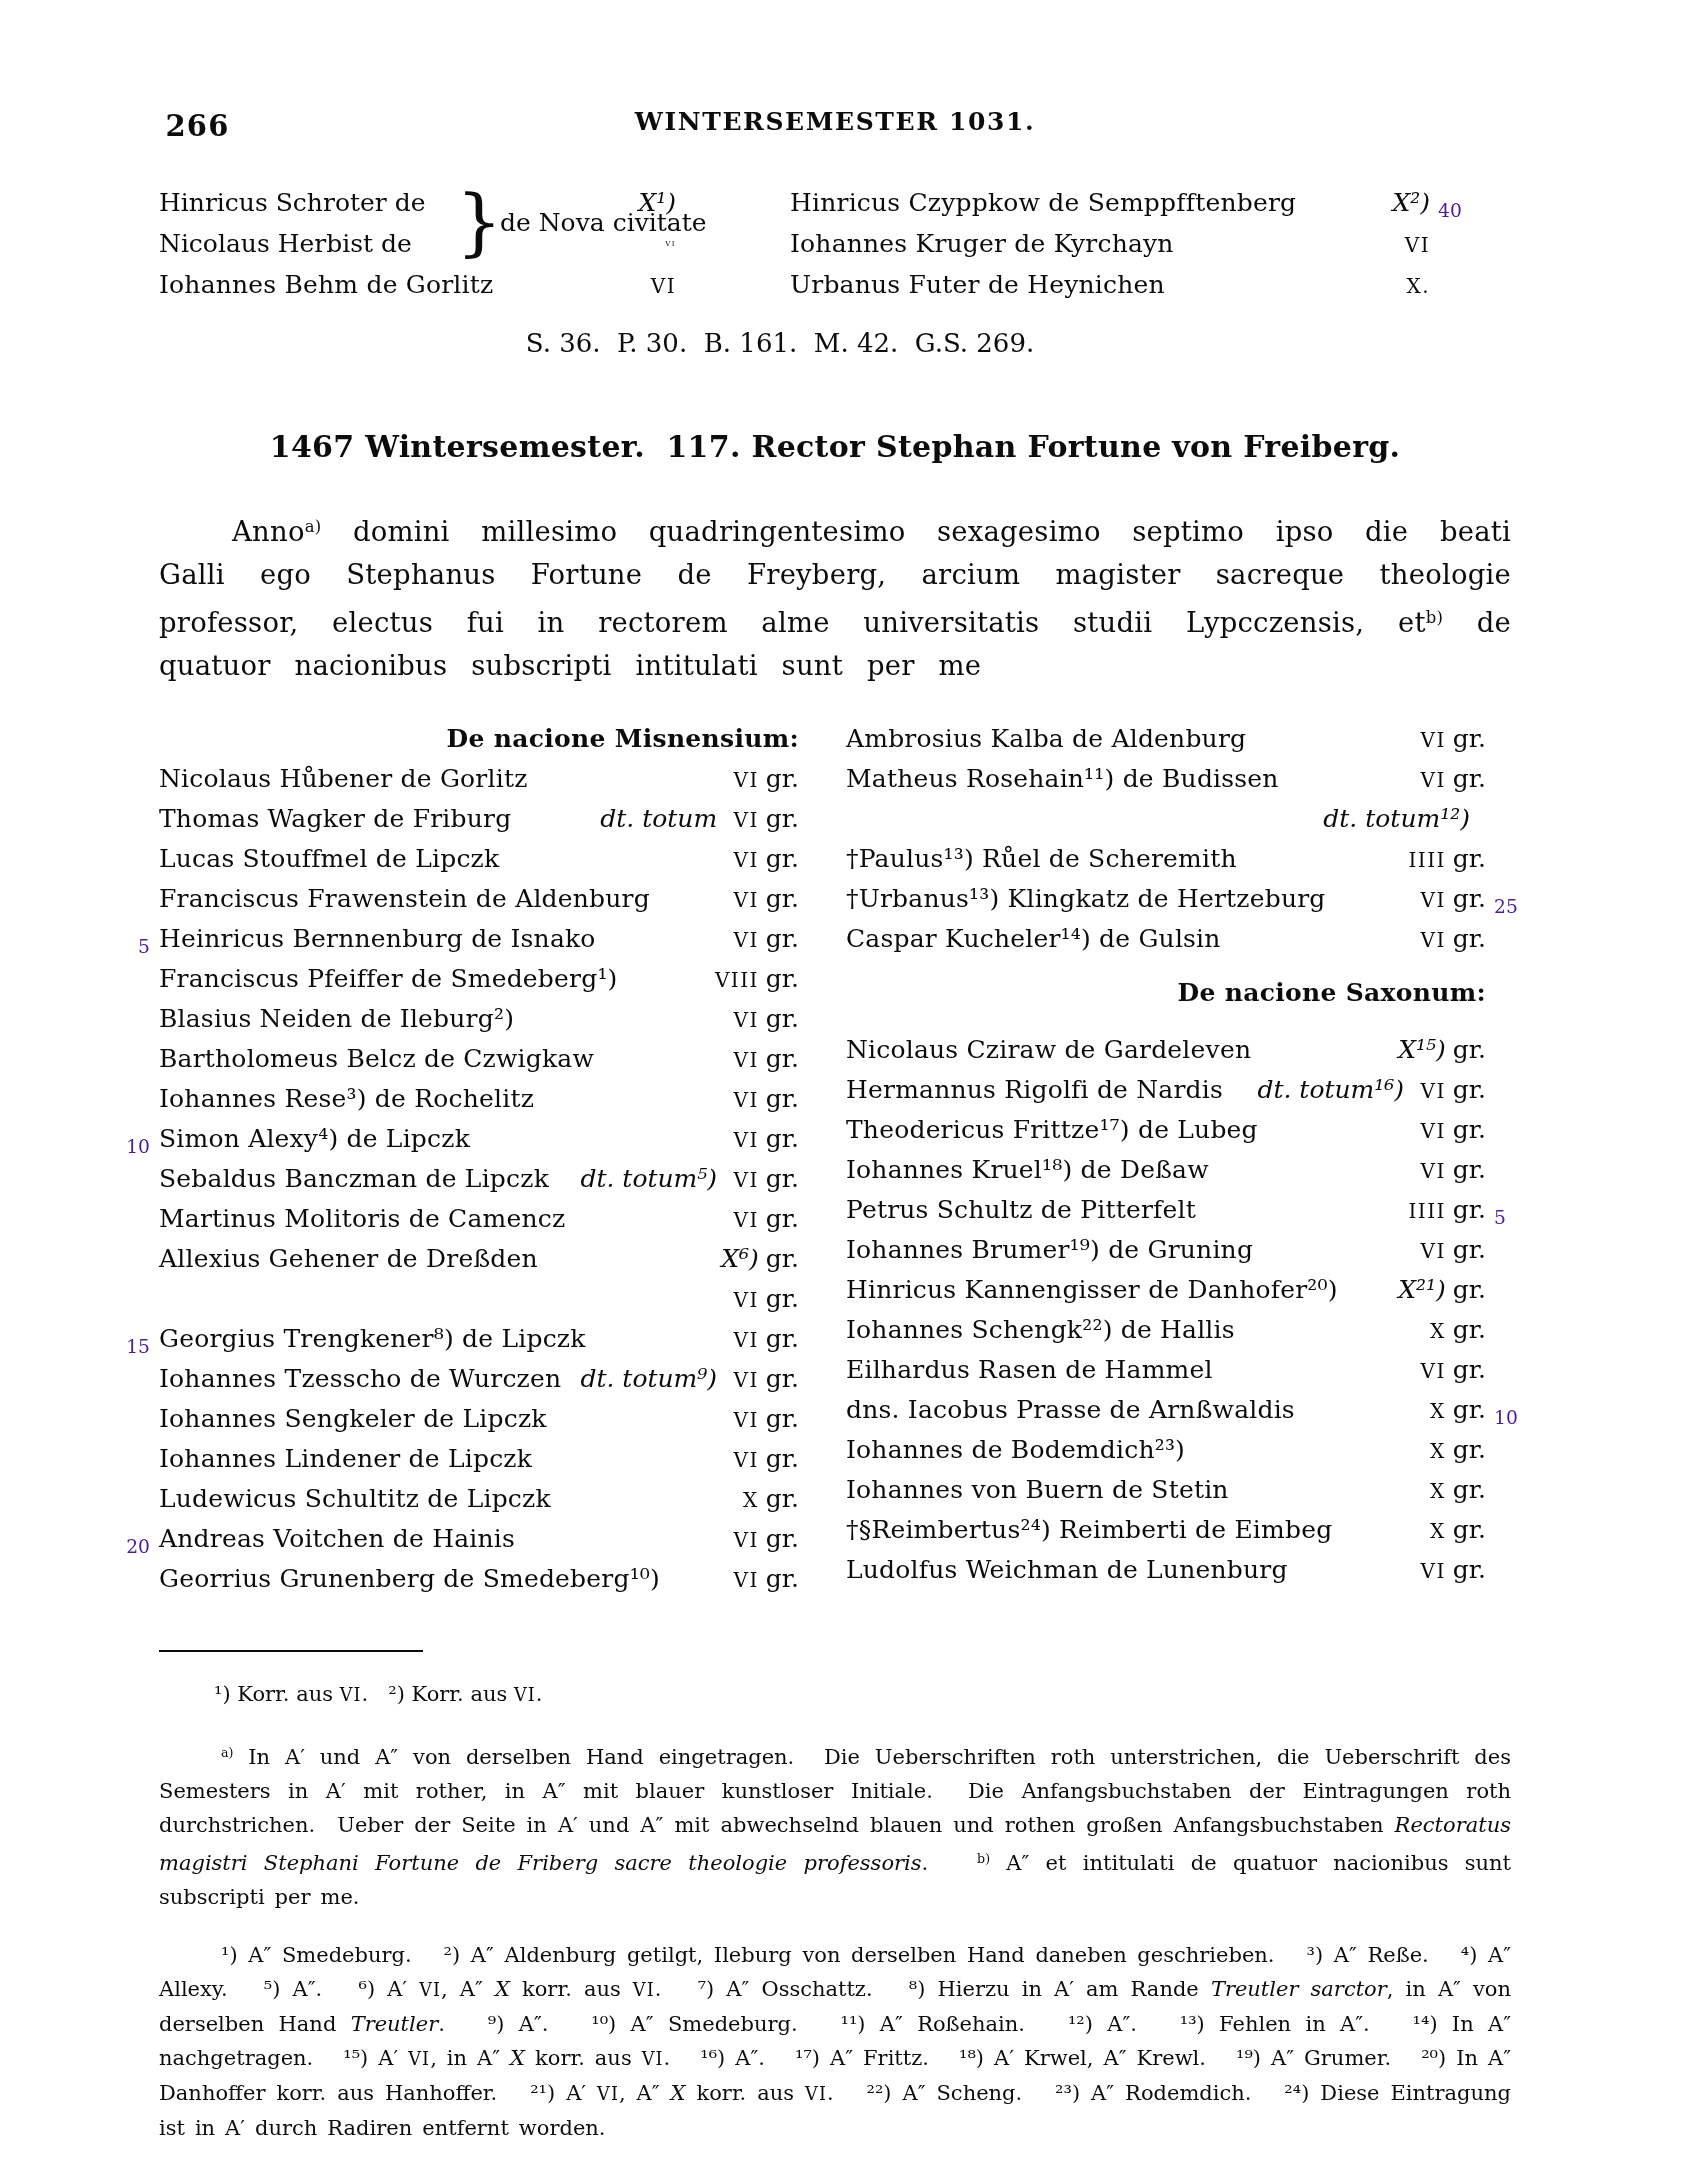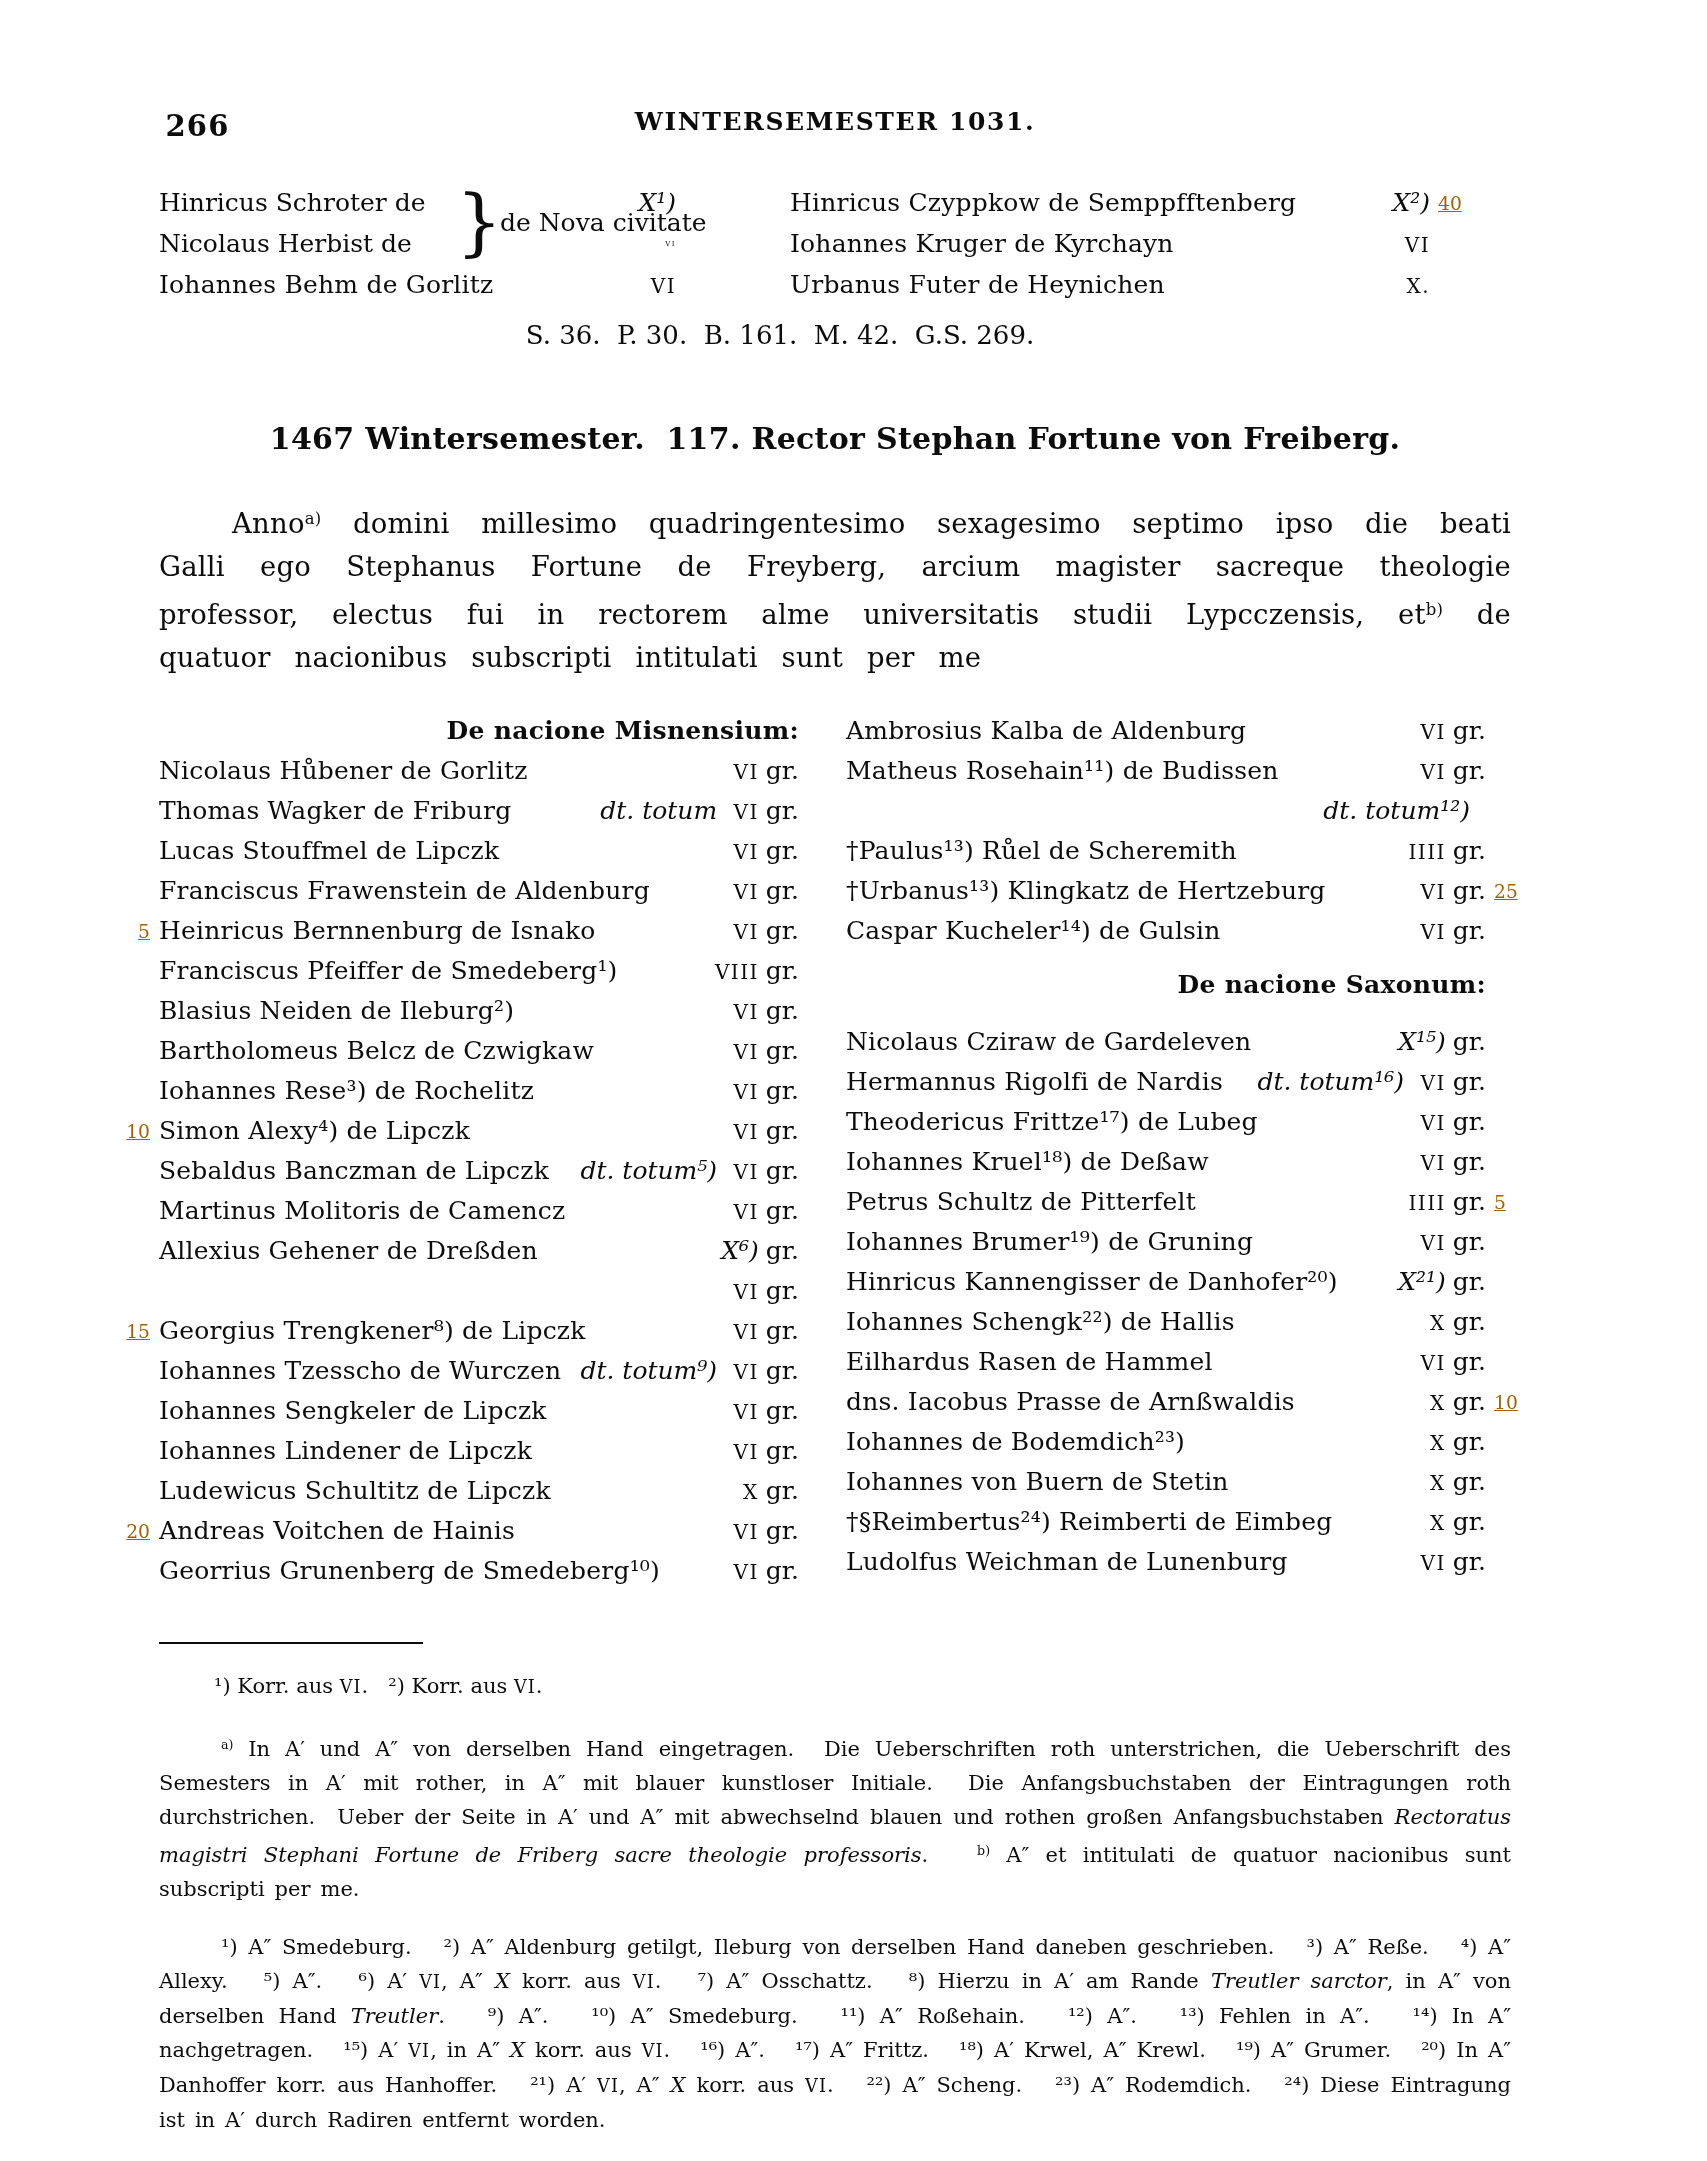--- a/index.html
+++ b/index.html
@@ -30,24 +30,24 @@
   .entry-row{position:relative;display:flex;align-items:baseline;height:40px;line-height:40px;font-size:25px;}
   .top-list .entry-row{height:41px;line-height:41px;}
   .ename{white-space:nowrap;letter-spacing:0.2px;}
   .fill{flex:1 1 auto;}
   .note{font-style:italic;margin-right:16.5px;white-space:nowrap;}
   .note:last-child{margin-right:16px;}
   .amount{white-space:nowrap;}
   .roman{font-size:0.8em;letter-spacing:1.4px;}
   .italX{font-style:italic;}
   .unit{margin-left:7.1px;white-space:nowrap;}
-  .line-no{position:absolute;top:1px;font-size:18.7px;color:#a16207;text-decoration:underline;}
+  .line-no{position:absolute;top:8px;font-size:18.7px;color:#4c1d95;}
   .left-no{left:-40px;width:31px;text-align:right;}
   .right-no{right:-46px;width:38px;text-align:left;}
-  .summary{margin-top:10px;height:41px;line-height:41px;text-align:center;font-size:26px;white-space:pre;transform:translateX(-55px);}
+  .summary{margin-top:18px;height:41px;line-height:41px;text-align:center;font-size:26px;white-space:pre;transform:translateX(-55px);}
   
   .heading{margin:65px 0 0 0;text-align:center;font-size:30px;font-weight:bold;white-space:pre;letter-spacing:0.3px;}
   .intro{margin:41px 0 0 0;font-size:27.5px;line-height:43px;text-align:justify;text-indent:73px;word-spacing:15px;letter-spacing:0.2px;}
   
   .register{display:grid;grid-template-columns:640px 640px;column-gap:47px;margin-top:32px;}
   .nation-heading{height:40px;line-height:40px;text-align:right;font-size:25px;font-weight:bold;letter-spacing:0.3px;}
   .nation-heading.saxonum{margin:14.3px 0 16.5px 0;}
   
   .fn-rule{width:264px;border:none;border-top:2.2px solid #0c0c0c;margin:51px 0 0 0;}
   .fn{font-size:21px;line-height:34px;}

